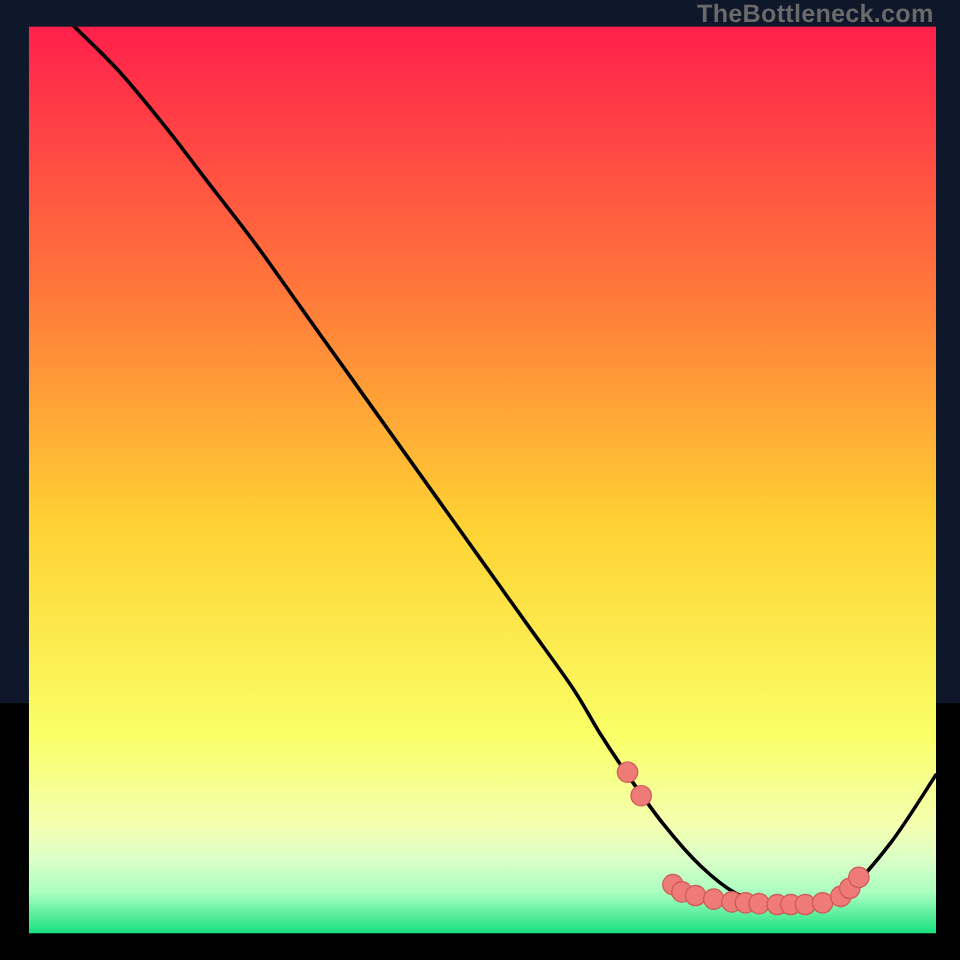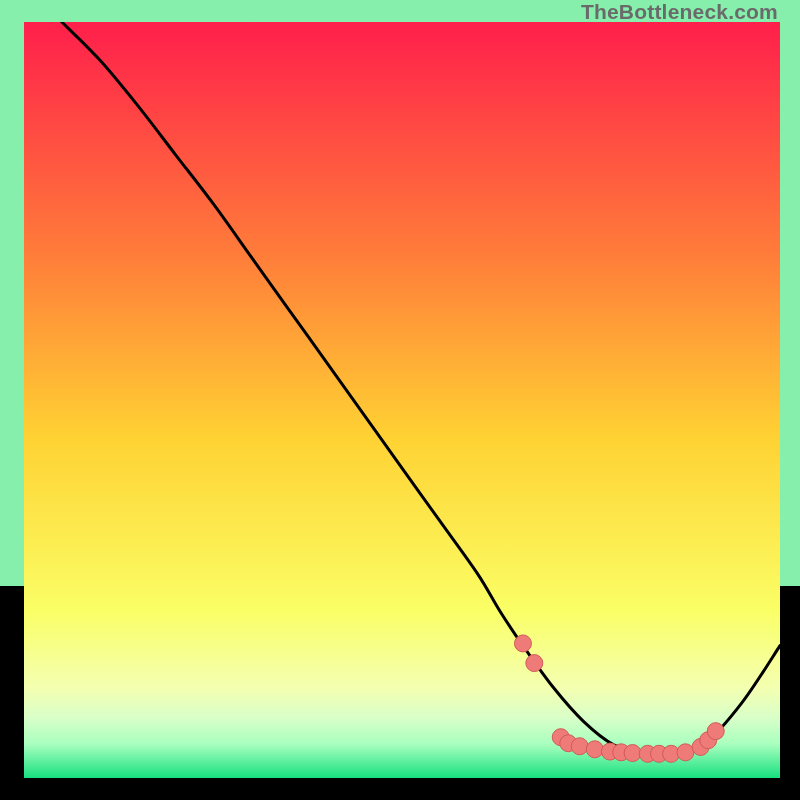--- a/index.html
+++ b/index.html
@@ -1,16 +1,16 @@
 <!DOCTYPE html>
 <html><head>
 <meta charset="utf-8">
 <style>
   html,body{margin:0;padding:0;width:800px;height:800px;background:#000;overflow:hidden}
-  .stage{position:relative;width:800px;height:586px;background:#86efac}
+  .stage{position:relative;width:800px;height:586px;background:#0f172a}
   .plot{position:absolute;left:24px;top:22px;width:756px;height:756px}
   .wm{position:absolute;top:0;right:22px;font:600 21px/1.1 Arial,Helvetica,sans-serif;color:#6a6a6a;letter-spacing:.2px}
   svg{position:absolute;inset:0}
 </style>
 </head>
 <body>
 
 <div class="stage">
   <div class="wm">TheBottleneck.com</div>
   <div class="plot">

